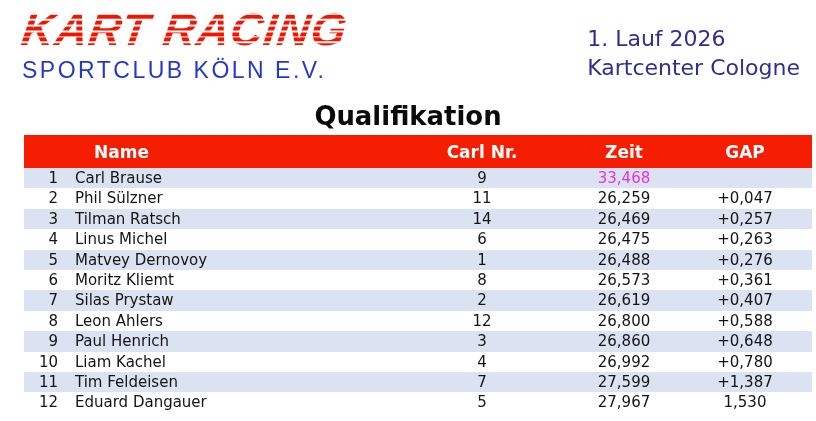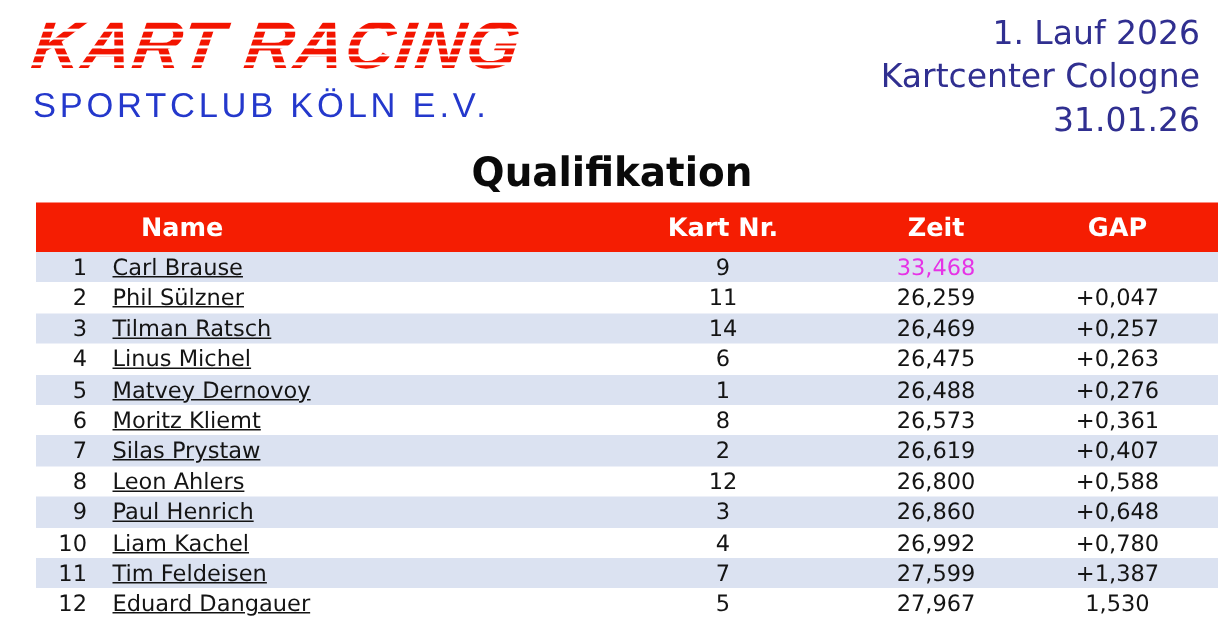--- a/index.html
+++ b/index.html
@@ -46,22 +46,21 @@
     font-family: "Liberation Sans", sans-serif;
     font-weight: normal;
     font-size: 23px;
     letter-spacing: 2.5px;
     color: var(--logo-blue);
     white-space: nowrap;
   }
 
   
   .event {
-    position: absolute; top: 8px; right: 16px;
-    text-align: right;
+    position: absolute; top: 24px; right: 16px;
     color: var(--event-blue);
     font-size: 22px;
     line-height: 29px;
     font-family: "DejaVu Sans", sans-serif;
   }
 
   
   .page-title {
     position: absolute; top: 100px; left: 0; width: 100%;
     text-align: center;
@@ -100,57 +99,56 @@
     height: 20.4px;
     padding: 0;
     font-size: 15px;
     color: var(--row-text);
     vertical-align: middle;
     white-space: nowrap;
     line-height: 20.4px;
   }
   .results tbody tr.stripe { background: var(--stripe-blue); }
   .results td.td-pos  { text-align: right; }
-  .results td.td-name { text-align: left; padding-left: 17px; text-decoration: underline; }
+  .results td.td-name { text-align: left; padding-left: 17px; }
   .results td.td-kart { text-align: center; }
   .results td.td-zeit { text-align: center; }
   .results td.td-gap  { text-align: center; }
   .results td.fastest { color: var(--fastest-magenta); }
 </style>
 </head>
 <body>
 
 <div class="page">
 
   <div class="logo">
     <div class="logo-title">KART RACING</div>
     <div class="logo-subtitle">SPORTCLUB KÖLN E.V.</div>
   </div>
 
   <div class="event">
     <div>1. Lauf 2026</div>
     <div>Kartcenter Cologne</div>
-    <div>31.01.26</div>
   </div>
 
   <div class="page-title">Qualifikation</div>
 
   <table class="results">
     <colgroup>
       <col class="c-pos">
         <col class="c-name">
         <col class="c-kart">
         <col class="c-zeit">
         <col class="c-gap">
     </colgroup>
     <thead>
       <tr>
         <th></th>
         <th class="h-name">Name</th>
-        <th>Kart Nr.</th>
+        <th>Carl Nr.</th>
         <th>Zeit</th>
         <th>GAP</th>
       </tr>
     </thead>
     <tbody>
         <tr class="stripe">
       <td class="td-pos">1</td>
       <td class="td-name">Carl Brause</td>
       <td class="td-kart">9</td>
       <td class="td-zeit fastest">33,468</td>

